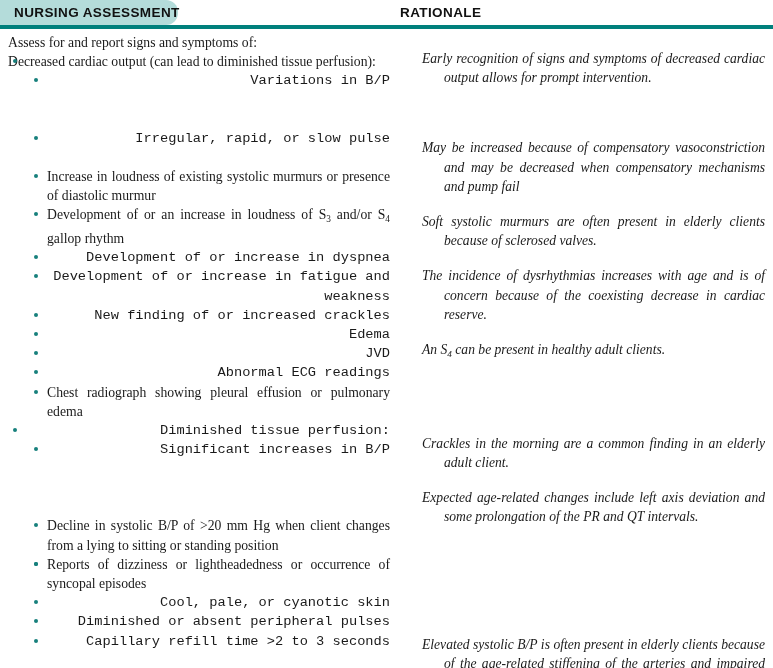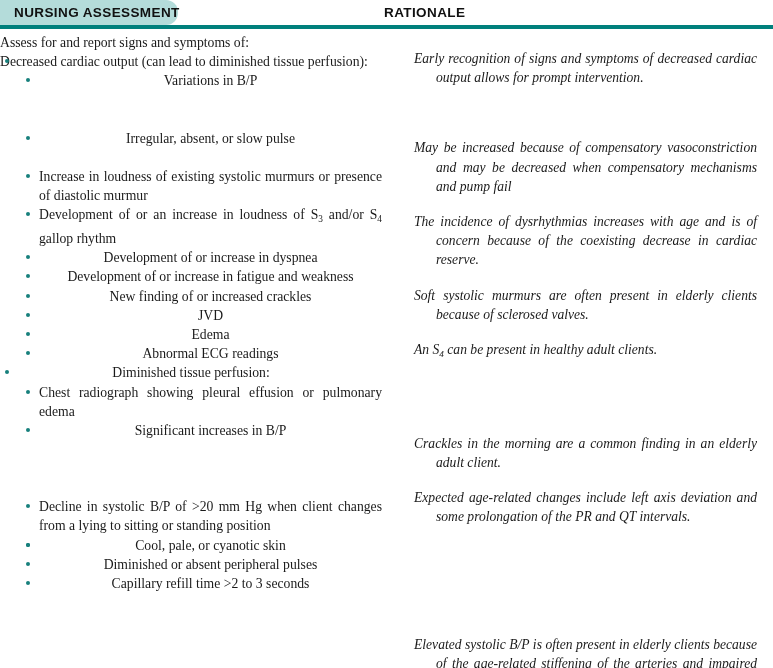--- a/index.html
+++ b/index.html
@@ -39,21 +39,21 @@
     top: 5px;
     font-family: "Liberation Sans", "DejaVu Sans", sans-serif;
     font-size: 13.5px;
     font-weight: bold;
     letter-spacing: 0.4px;
     color: #111111;
     white-space: nowrap;
   }
   .rationale-label {
     position: absolute;
-    left: 384px;
+    left: 400px;
     top: 5px;
     font-family: "Liberation Sans", "DejaVu Sans", sans-serif;
     font-size: 13.5px;
     font-weight: bold;
     letter-spacing: 0.4px;
     color: #111111;
     white-space: nowrap;
     text-align: center;
   }
   .rule {
@@ -61,21 +61,21 @@
     left: 0;
     top: 25px;
     width: 773px;
     height: 4px;
     background: #00807c;
   }
 
   
   .columns {
     position: absolute;
-    left: 0;
+    left: 8px;
     top: 31px;
     width: 717px;
     height: 637px;
   }
   .col {
     position: absolute;
     top: 0;
     box-sizing: border-box;
   }
   .col-left  { left: 0px;   width: 382px; }
@@ -107,21 +107,21 @@
     position: absolute;
     top: 7px;
     width: 4px;
     height: 4px;
     border-radius: 50%;
     background: #17807c;
   }
   li.lv1 > .bullet { left: 5px; }
   li.lv2 > .bullet { left: 26px; }
   li.item > .txt { display: block; }
-  li.nojust > .txt { text-align: center; }
+  li.nojust > .txt { text-align: right; font-family: Liberation Mono, monospace; }
 
   sub { font-size: 0.68em; vertical-align: -0.28em; }
 
   
   .gap { display: block; }
 
   
   .rat {
     font-size: 13.6px;
     line-height: 19.2px;
@@ -159,21 +159,21 @@
 
       <li class="item lv2 nojust">
         <span class="bullet" style="background: rgb(23, 128, 124);"></span>
         <span class="txt">Variations in B/P</span>
       </li>
 
       <li class="gap" style="height:38px"></li>
 
       <li class="item lv2 nojust">
         <span class="bullet" style="background: rgb(23, 128, 124);"></span>
-        <span class="txt">Irregular, absent, or slow pulse</span>
+        <span class="txt">Irregular, rapid, or slow pulse</span>
       </li>
 
       <li class="gap" style="height:19px"></li>
 
       <li class="item lv2">
         <span class="bullet" style="background: rgb(23, 128, 124);"></span>
         <span class="txt">Increase in loudness of existing systolic murmurs or presence of diastolic murmur</span>
       </li>
 
       <li class="item lv2">
@@ -191,59 +191,63 @@
         <span class="txt">Development of or increase in fatigue and weakness</span>
       </li>
 
       <li class="item lv2 nojust">
         <span class="bullet" style="background: rgb(23, 128, 124);"></span>
         <span class="txt">New finding of or increased crackles</span>
       </li>
 
       <li class="item lv2 nojust">
         <span class="bullet" style="background: rgb(23, 128, 124);"></span>
+        <span class="txt">Edema</span>
+      </li>
+
+      <li class="item lv2 nojust">
+        <span class="bullet" style="background: rgb(23, 128, 124);"></span>
         <span class="txt">JVD</span>
       </li>
 
       <li class="item lv2 nojust">
         <span class="bullet" style="background: rgb(23, 128, 124);"></span>
-        <span class="txt">Edema</span>
-      </li>
-
-      <li class="item lv2 nojust">
-        <span class="bullet" style="background: rgb(23, 128, 124);"></span>
         <span class="txt">Abnormal ECG readings</span>
       </li>
 
+      <li class="item lv2">
+        <span class="bullet" style="background: rgb(23, 128, 124);"></span>
+        <span class="txt">Chest radiograph showing pleural effusion or pulmonary edema</span>
+      </li>
+
       <li class="item lv1 nojust">
         <span class="bullet" style="background: rgb(23, 128, 124);"></span>
         <span class="txt">Diminished tissue perfusion:</span>
       </li>
 
-      <li class="item lv2">
-        <span class="bullet" style="background: rgb(23, 128, 124);"></span>
-        <span class="txt">Chest radiograph showing pleural effusion or pulmonary edema</span>
-      </li>
-
       <li class="item lv2 nojust">
         <span class="bullet" style="background: rgb(23, 128, 124);"></span>
         <span class="txt">Significant increases in B/P</span>
       </li>
 
       <li class="gap" style="height:57px"></li>
 
       <li class="item lv2">
         <span class="bullet" style="background: rgb(23, 128, 124);"></span>
         <span class="txt">Decline in systolic B/P of &gt;20 mm Hg when client changes from a lying to sitting or standing position</span>
       </li>
 
       <li class="item lv2">
         <span class="bullet" style="background: rgb(23, 128, 124);"></span>
       </li>
 
+      <li class="item lv2">
+        <span class="bullet" style="background: rgb(23, 128, 124);"></span>
+        <span class="txt">Reports of dizziness or lightheadedness or occurrence of syncopal episodes</span>
+      </li>
 
       <li class="item lv2 nojust">
         <span class="bullet" style="background: rgb(23, 128, 124);"></span>
         <span class="txt">Cool, pale, or cyanotic skin</span>
       </li>
 
       <li class="item lv2 nojust">
         <span class="bullet" style="background: rgb(23, 128, 124);"></span>
         <span class="txt">Diminished or absent peripheral pulses</span>
       </li>
@@ -259,24 +263,24 @@
   <div class="col col-right">
 
     <div style="height:2px"></div>
 
     <p class="rat">Early recognition of signs and symptoms of decreased cardiac output allows for prompt intervention.</p>
 
     <div style="height:19px"></div>
 
     <p class="rat">May be increased because of compensatory vasoconstriction and may be decreased when compensatory mechanisms and pump fail</p>
 
+    <p class="rat">Soft systolic murmurs are often present in elderly clients because of sclerosed valves.</p>
+
     <p class="rat">The incidence of dysrhythmias increases with age and is of concern because of the coexisting decrease in cardiac reserve.</p>
 
-    <p class="rat">Soft systolic murmurs are often present in elderly clients because of sclerosed valves.</p>
-
     <p class="rat">An S<sub>4</sub> can be present in healthy adult clients.</p>
 
     <div style="height:38px"></div>
 
     <p class="rat">Crackles in the morning are a common finding in an elderly adult client.</p>
 
     <p class="rat">Expected age-related changes include left axis deviation and some prolongation of the PR and QT intervals.</p>
 
     <div style="height:76px"></div>
 

